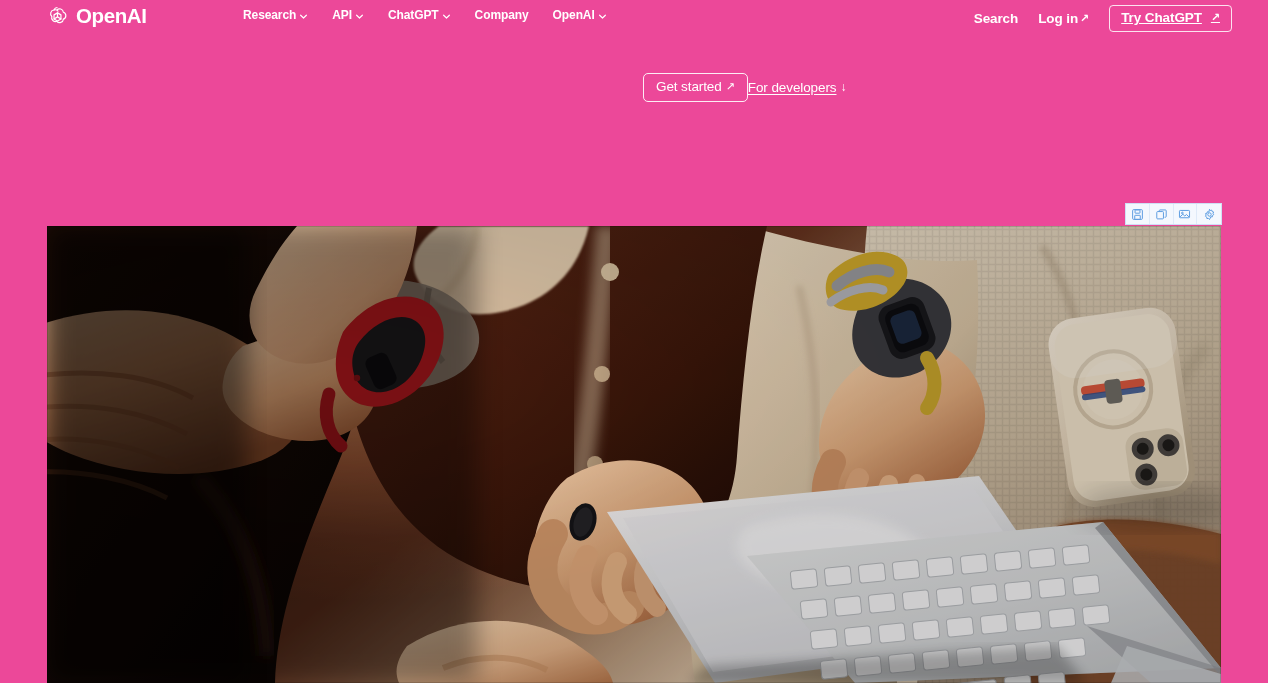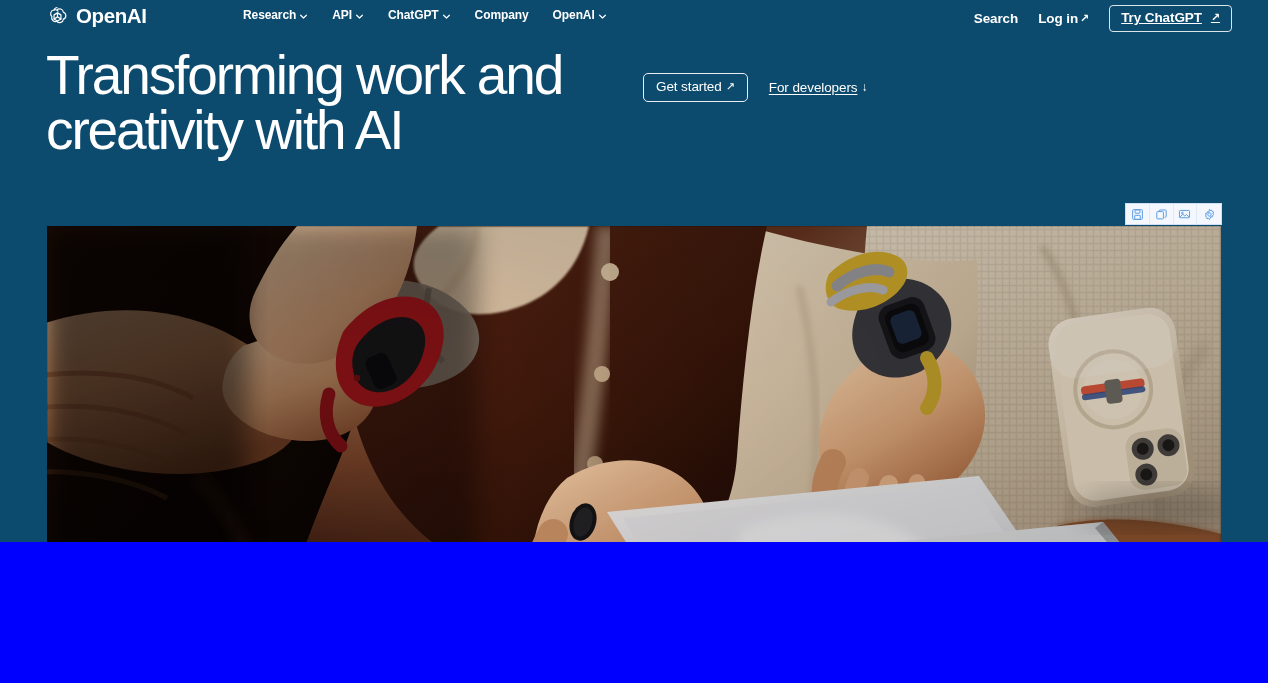--- a/index.html
+++ b/index.html
@@ -6,22 +6,22 @@
   * { box-sizing: border-box; margin: 0; padding: 0; }
   html, body {
     width: 1268px; height: 683px;
     overflow: hidden;
     background: #0000ff;
     font-family: "Liberation Sans", "DejaVu Sans", sans-serif;
     -webkit-font-smoothing: antialiased;
   }
   #page {
     position: relative;
-    width: 1268px; height: 542px;
-    background: #0c4a6e;
+    width: 1268px; height: 683px;
+    background: #ec4899;
     overflow: hidden;
   }
 
   
   .navbar {
     position: absolute; top: 0; left: 0;
     width: 1268px; height: 34px;
     display: flex; align-items: center;
   }
   .brand {
@@ -109,21 +109,21 @@
   .hero-sub {
     color: #ffffff;
     font-size: 18.5px;
     line-height: 23.5px;
     font-weight: 400;
     letter-spacing: -0.35px;
     width: 575px;
   }
   .hero-actions {
     margin-top: 21px;
-    display: flex; align-items: center; gap: 21px;
+    display: flex; align-items: center; 
   }
   .btn-ghost {
     border: 1px solid rgba(255,255,255,0.9);
     border-radius: 5px;
     padding: 6px 12px 7px 12px;
     color: #ffffff;
     font-size: 13.5px;
     font-weight: 500;
     letter-spacing: -0.1px;
     cursor: pointer;
@@ -244,21 +244,20 @@
         <span class="arrow-ne">↗</span>
       </div>
       <div class="btn-outline">
         <span>Try ChatGPT</span>
         <span class="arrow-ne">↗</span>
       </div>
     </div>
   </nav>
 
   <section class="hero">
-    <h1 class="hero-headline">Transforming work and creativity with AI</h1>
 
     <div class="hero-right">
 
       <div class="hero-actions">
         <div class="btn-ghost">
           <span>Get started</span>
           <span class="arrow-ne">↗</span>
         </div>
         <div class="link-underline">
           <span class="lbl">For developers</span>

